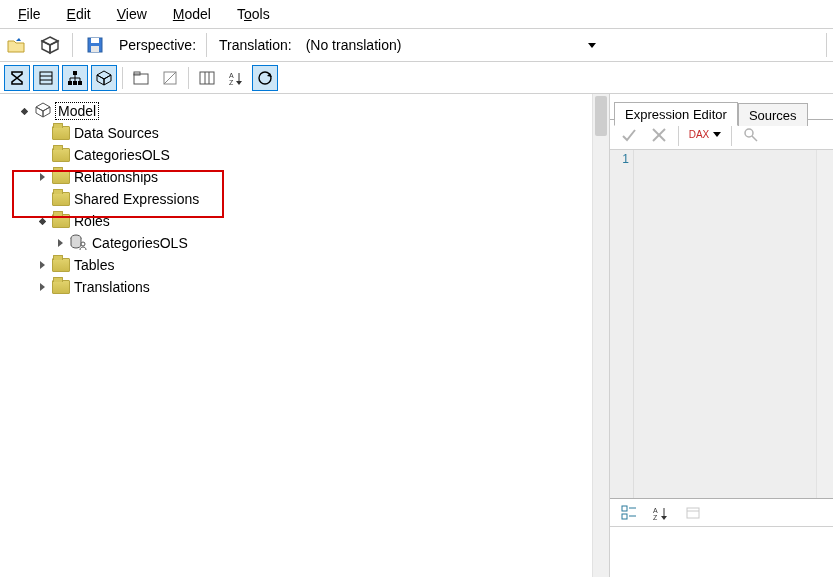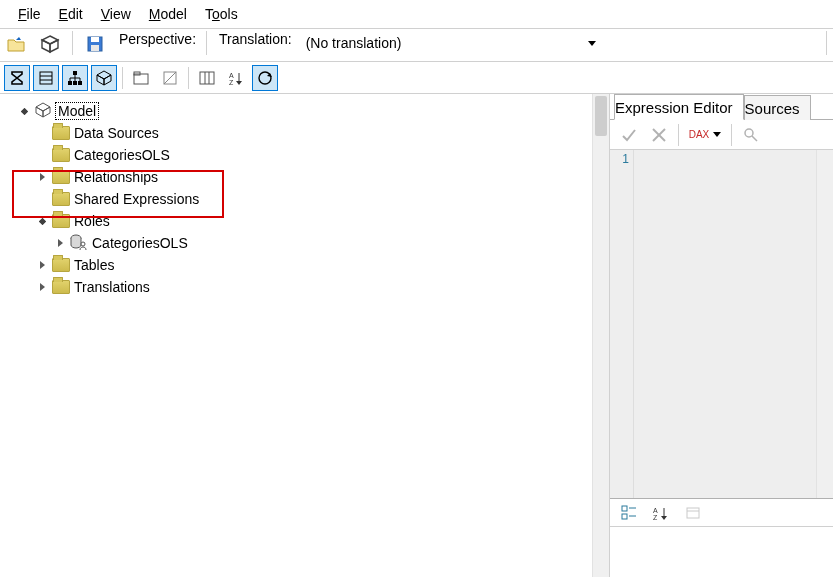--- a/index.html
+++ b/index.html
@@ -10,30 +10,30 @@
     background: #fff;
     color: #000;
     width: 833px;
     height: 577px;
     overflow: hidden;
     position: relative;
   }
   
   .menubar {
     display: flex;
-    gap: 18px;
+    gap: 26px;
     padding: 6px 16px 6px 18px;
     font-size: 14px;
   }
   .menubar .menu-item { cursor: default; }
   .menubar .menu-item .uline { text-decoration: underline; }
   
   .sel-toolbar {
     display: flex;
-    align-items: flex-start;
+    align-items: center;
     gap: 6px;
     padding: 2px 4px 2px 2px;
     border-top: 1px solid #d0d0d0;
     border-bottom: 1px solid #d0d0d0;
     height: 34px;
   }
   .tb-btn {
     display: inline-flex;
     align-items: center;
     justify-content: center;
@@ -193,27 +193,27 @@
   }
   .tabstrip {
     display: flex;
     align-items: flex-end;
     height: 26px;
     border-bottom: 1px solid #b0b0b0;
     padding-left: 4px;
     gap: 0;
   }
   .tab {
-    padding: 4px 10px 3px 0;
-    font-size: 15px;
+    padding: 4px 10px 3px 10px;
+    font-size: 13px;
     border: 1px solid #b0b0b0;
     border-bottom: none;
     background: #f4f4f4;
     position: relative;
-    top: 1px;
+    top: 7px;
     cursor: default;
   }
   .tab.active {
     background: #fff;
     border-bottom: 1px solid #fff;
   }
   .expr-toolbar {
     display: flex;
     align-items: center;
     gap: 4px;

